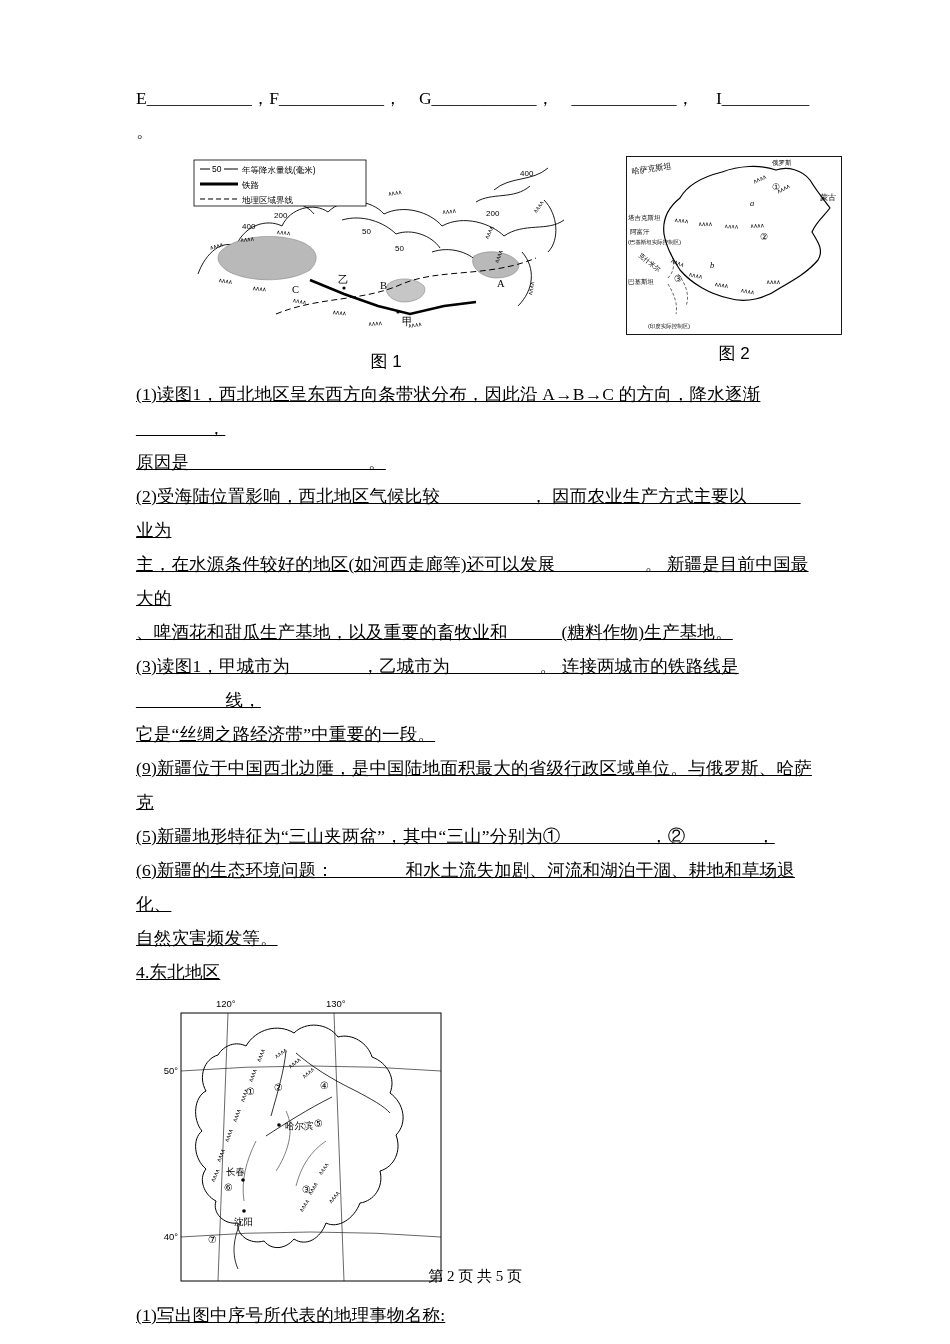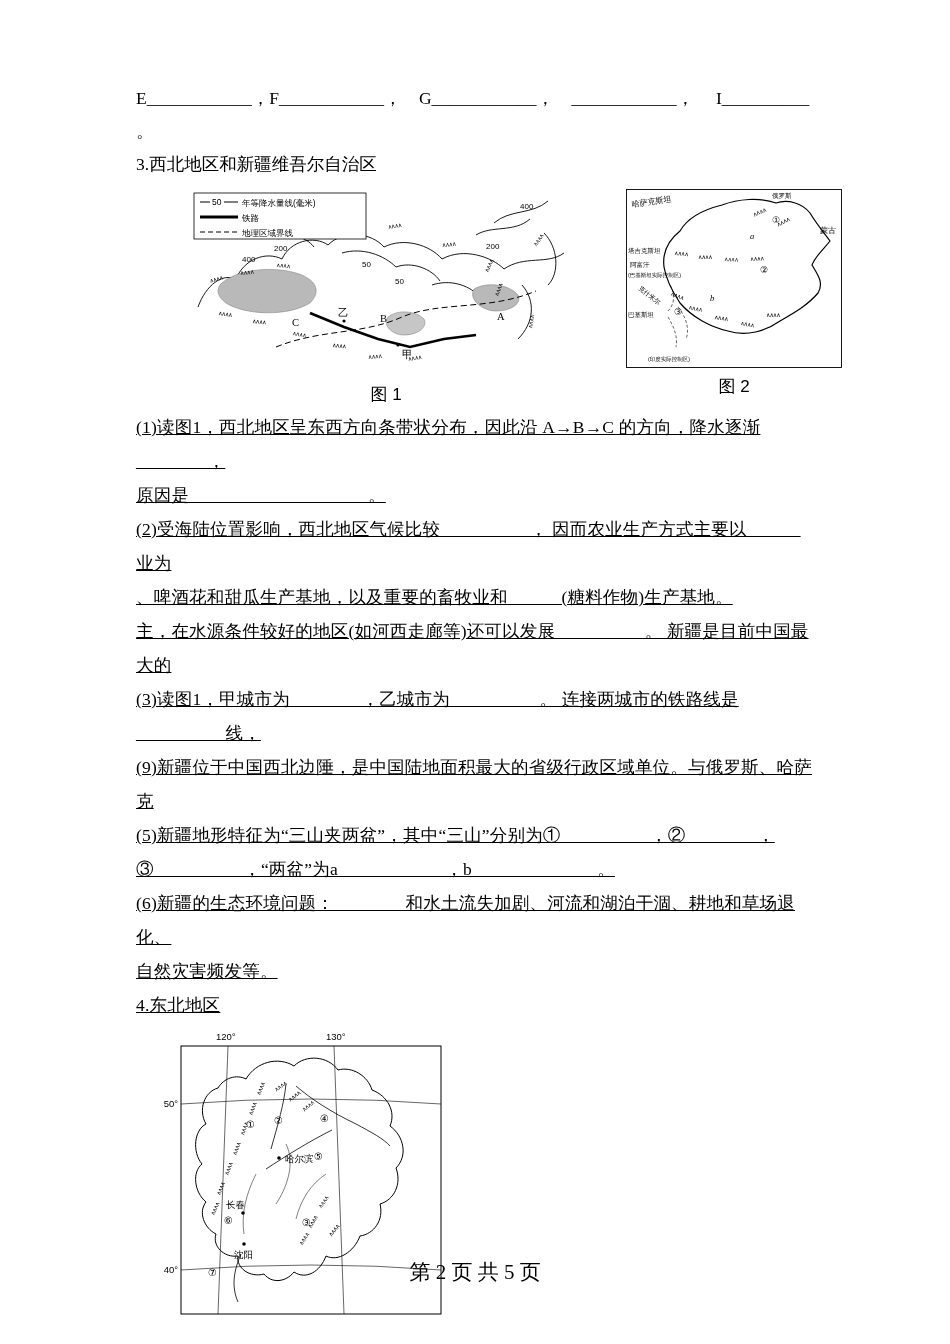--- a/index.html
+++ b/index.html
@@ -9,21 +9,21 @@
     font-family:"Liberation Serif","DejaVu Serif",serif;
     font-size:17.5px;color:#000;
     padding:82px 86px 0 90px;overflow:hidden;
   }
   .tline{line-height:33px;white-space:pre-wrap;}
   .qline{line-height:34px;white-space:pre-wrap;letter-spacing:.2px;text-decoration:underline;}
   .figures{display:flex;align-items:flex-start;gap:46px;margin:8px 0 4px 56px;}
   .figure{display:flex;flex-direction:column;align-items:center;margin:0;}
   .figcap{font-size:17px;margin-top:6px;font-family:Liberation Sans, sans-serif;}
   .ne-wrap{text-align:left;margin-top:2px;}
-  .footer{position:absolute;left:0;right:0;bottom:58px;text-align:center;font-size:21px;}
+  .footer{position:absolute;left:0;right:0;bottom:58px;text-align:center;font-size:15px;}
   svg{display:block;}
   svg text{font-family:"Liberation Sans","DejaVu Sans",sans-serif;fill:#000;}
   .mts text{font-size:6px;letter-spacing:-1px;fill:#000;}
   .lbl{font-size:8px;}
   .mark{font-size:10.5px;font-family:"Liberation Serif","DejaVu Serif",serif;}
   .lg{font-size:8.5px;}
   .f2{font-size:8px;}
   .f2s{font-size:6.5px;}
   .f2xs{font-size:5.5px;}
   .f2m{font-size:9px;}
@@ -32,21 +32,20 @@
   .city{font-size:9.5px;font-family:"Liberation Serif",serif;}
   .nm{font-size:10px;}
 </style>
 </head>
 <body>
 
 <div class="page">
 
   <div class="tline">E____________，F____________，    G____________，    ____________，     I__________</div>
   <div class="tline">。</div>
-  <div class="tline">3.西北地区和新疆维吾尔自治区</div>
 
   <div class="figures">
 
     <figure class="figure">
       <svg width="388" height="188" viewBox="0 0 388 188">
 
         <g fill="none" stroke="#000" stroke-width="0.9">
           <path d="M6,118 C14,96 30,84 44,90 C52,70 74,62 90,70 C98,52 122,46 136,56 C152,40 180,44 192,58 C212,48 238,56 250,70 C272,58 300,68 312,80 C332,66 356,76 372,64"></path>
           <path d="M60,34 C80,22 104,26 118,40 C138,28 160,34 170,46"></path>
           <path d="M302,34 C318,20 340,26 356,12"></path>
@@ -158,26 +157,26 @@
         <text class="f2s" x="2" y="128">巴基斯坦</text>
         <text class="f2xs" x="22" y="172">(印度实际控制区)</text>
       </svg>
       <figcaption class="figcap">图 2</figcaption>
     </figure>
   </div>
 
   <div class="qline">(1)读图1，西北地区呈东西方向条带状分布，因此沿 A→B→C 的方向，降水逐渐________，</div>
   <div class="qline">原因是____________________。</div>
   <div class="qline">(2)受海陆位置影响，西北地区气候比较__________， 因而农业生产方式主要以______业为</div>
+  <div class="qline">主，在水源条件较好的地区(如河西走廊等)还可以发展__________。 新疆是目前中国最大的</div>
   <div class="qline">、啤酒花和甜瓜生产基地，以及重要的畜牧业和______(糖料作物)生产基地。</div>
-  <div class="qline">主，在水源条件较好的地区(如河西走廊等)还可以发展__________。 新疆是目前中国最大的</div>
   <div class="qline">(3)读图1，甲城市为________，乙城市为__________。 连接两城市的铁路线是__________线，</div>
+  <div class="qline">它是“丝绸之路经济带”中重要的一段。</div>
   <div class="qline">(9)新疆位于中国西北边陲，是中国陆地面积最大的省级行政区域单位。与俄罗斯、哈萨克</div>
   <div class="qline">(5)新疆地形特征为“三山夹两盆”，其中“三山”分别为①__________，②________，</div>
-  <div class="qline">③__________，“两盆”为a____________，b______________。</div>
   <div class="qline">(6)新疆的生态环境问题：________和水土流失加剧、河流和湖泊干涸、耕地和草场退化、</div>
   <div class="qline">自然灾害频发等。</div>
 
   <div class="qline">4.东北地区</div>
 
   <div class="ne-wrap">
     <svg width="330" height="302" viewBox="0 0 330 302" style="display:inline-block">
       <rect x="45" y="22" width="260" height="268" fill="none" stroke="#000" stroke-width="1"></rect>
 
       <g fill="none" stroke="#000" stroke-width="0.6">
@@ -233,15 +232,16 @@
       <text class="nm" x="110" y="104">①</text>
       <text class="nm" x="138" y="100">②</text>
       <text class="nm" x="166" y="202">③</text>
       <text class="nm" x="184" y="98">④</text>
       <text class="nm" x="178" y="136">⑤</text>
       <text class="nm" x="88" y="200">⑥</text>
       <text class="nm" x="72" y="252">⑦</text>
     </svg>
   </div>
 
+  <div class="qline">(1)写出图中序号所代表的地理事物名称:</div>
 
   <div class="footer">第 2 页 共 5 页</div>
 </div>
 
 </body></html>

